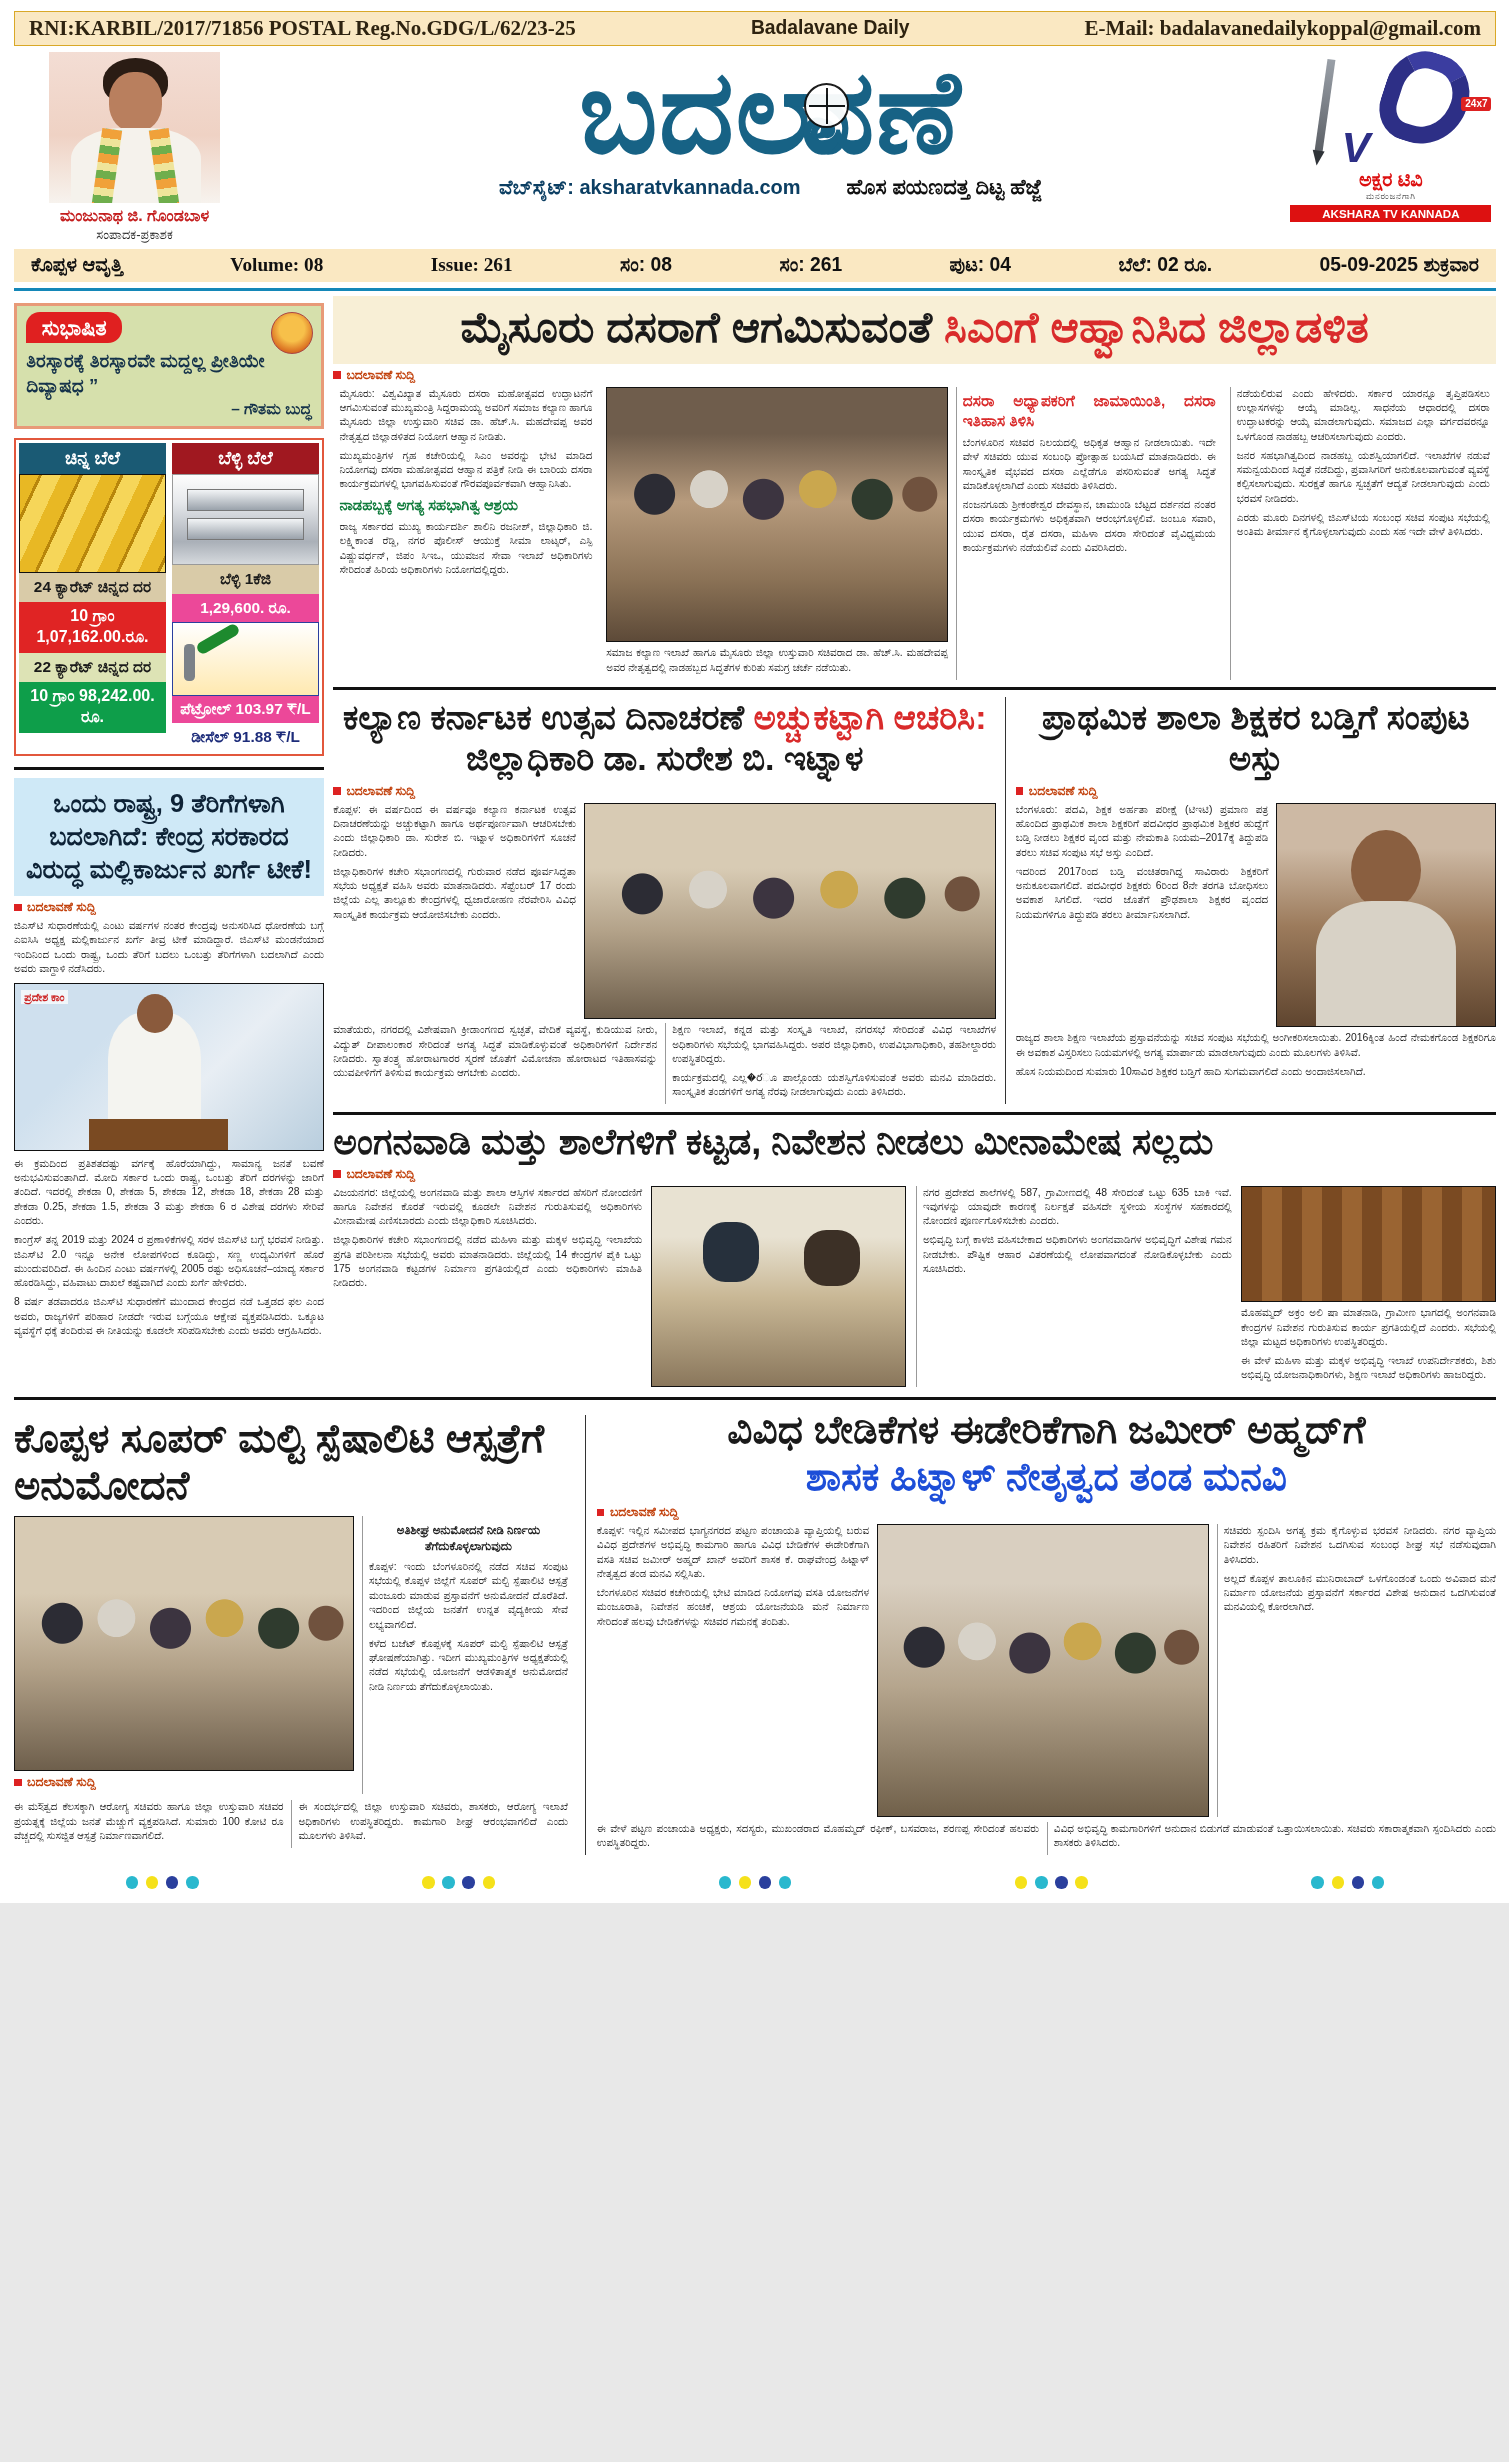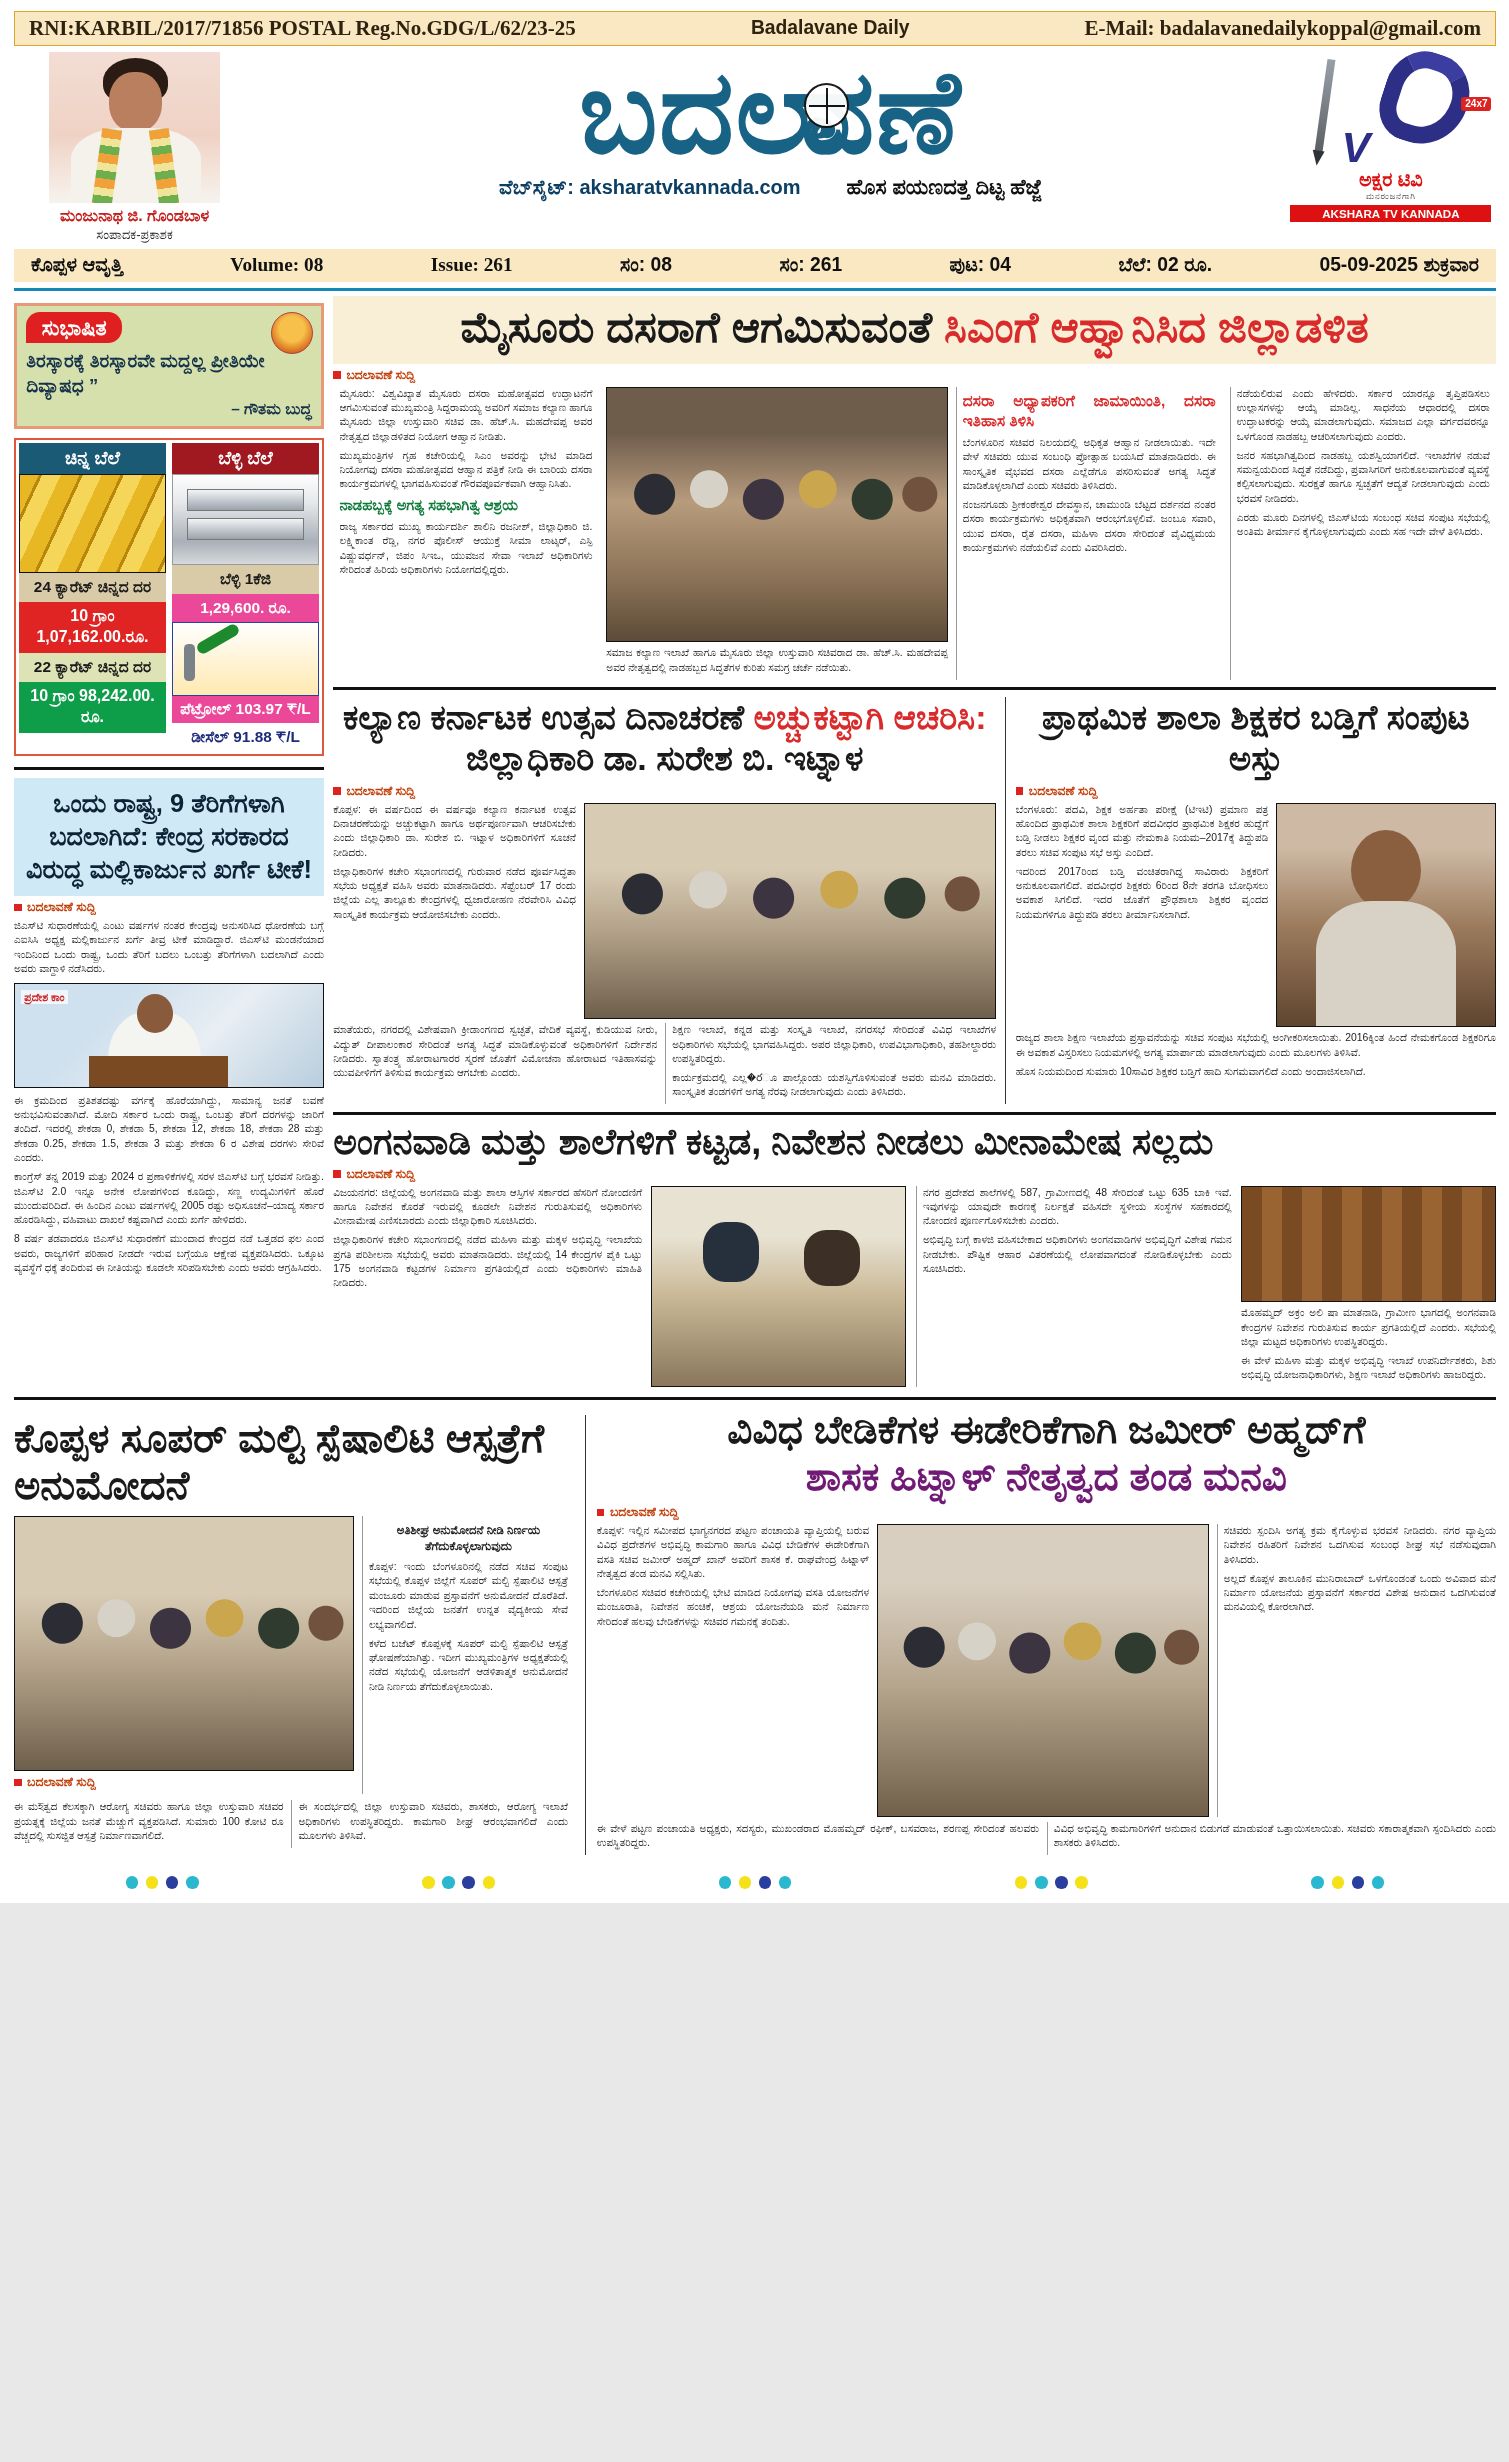--- a/index.html
+++ b/index.html
@@ -82,21 +82,21 @@
   .lbl { background:#D9CBA8; text-align:center; font-weight:bold; font-size:15.4px; padding:4.6px 1.5px; line-height:1.3; }
   .lbl-green { background:#DDE3B5; }
   .price-red { background:#E02424; color:#fff; text-align:center; font-weight:bold; font-size:16px; padding:4.6px 1.5px; line-height:1.3; }
   .price-green { background:#0E9E4A; color:#fff; text-align:center; font-weight:bold; font-size:16px; padding:4.6px 1.5px; line-height:1.3; }
   .price-blue { background:#ec4899; color:#fff; text-align:center; font-weight:bold; font-size:15.4px; padding:3.9px 1.5px; line-height:1.3; }
   .price-white { background:#fff; color:#1d2c7a; text-align:center; font-weight:bold; font-size:15.4px; padding:3.9px 1.5px; line-height:1.3; }
 
   
   .kharge { margin-top:10.8px; border-top:3.1px solid #111; padding-top:7.7px; }
   .kharge-hl { background:#CFE9F7; padding:9.3px 7.7px; font-weight:bold; font-size:25.5px; line-height:1.3; text-align:center; color:#0d2236; }
-  .ph-kharge { height:105px; margin:6.2px 0; background:linear-gradient(135deg,#cfe0ee 0 30%,#e8eef4 60%,#b9cede); position:relative; overflow:hidden; }
+  .ph-kharge { height:168px; margin:6.2px 0; background:linear-gradient(135deg,#cfe0ee 0 30%,#e8eef4 60%,#b9cede); position:relative; overflow:hidden; }
   .ph-kharge .lab { position:absolute; left:6.2px; top:6.2px; color:#c22; font-weight:bold; font-size:10.8px; background:rgba(255,255,255,.7); padding:0.8px 3.1px; }
   .ph-kharge .man { position:absolute; left:93px; top:28px; width:93px; height:116px; background:#f4f4f0; border-radius:40% 40% 0 0; }
   .ph-kharge .head { position:absolute; left:122px; top:10.8px; width:36px; height:39px; background:#8a5a3c; border-radius:50%; }
   .ph-kharge .podium { position:absolute; left:74px; bottom:0; width:139px; height:31px; background:#7a4a22; }
 
   
   .story-hl { background:#F8EFD6; padding:7.7px 10.8px 10.8px 10.8px; font-weight:bold; font-size:43px; line-height:1.15; text-align:center; }
   .story-hl .red { color:#D92B2B; }
   .mys-cols { display:flex; gap:7.7px; margin-top:3.1px; }
   .mys-c { flex:1; padding:0 6.2px; }
@@ -131,21 +131,21 @@
   .ph-office:before { content:""; position:absolute; left:20%; top:18%; width:22%; height:30%; background:#26303c; border-radius:40%; }
   .ph-office:after { content:""; position:absolute; right:18%; top:22%; width:22%; height:28%; background:#3c3026; border-radius:40%; }
   .ph-shelf { height:116px; background:repeating-linear-gradient(90deg,#7a4a22 0 20px,#9a6432 20px 40px), linear-gradient(#5d3a1c,#5d3a1c); }
 
   
   .bottom-band { display:flex; gap:10.8px; border-top:3.9px solid #111; margin-top:9.3px; padding-top:7.7px; }
   .hospital { width:572px; flex:none; border-right:1.5px solid #333; padding-right:17px;margin-top:8px; }
   .zameer { flex:1; min-width:0; }
   .bot-hl { font-weight:bold; font-size:40px; line-height:1.18; }
   .bot-hl2 { font-weight:bold; font-size:39px; line-height:1.2; text-align:center; }
-  .bot-hl2 .red { color:#701a75; display:block; }
+  .bot-hl2 .red { color:#1d4ed8; display:block; }
   .hosp-row { display:flex; gap:7.7px; margin-top:6.2px; }
   .zam-row { display:flex; gap:7.7px; margin-top:4.6px; }
   .ph-group { height:293px; background:linear-gradient(180deg,#d9cfc0 0 20%,#b6a68e 55%,#70604a); position:relative; }
   .bold-center { font-weight:bold; text-align:center; font-size:11.6px; margin:6.2px 0; }
 
   
   .footer-strip { display:flex; justify-content:space-around; align-items:center; height:40px; margin-top:7.7px; }
   .dots { display:flex; gap:7.7px; }
   .dot { width:12.4px; height:12.4px; border-radius:50%; }
   .dot.c { background:#29B8CE; } .dot.y { background:#F5E11A; } .dot.b { background:#2A3F9D; }

